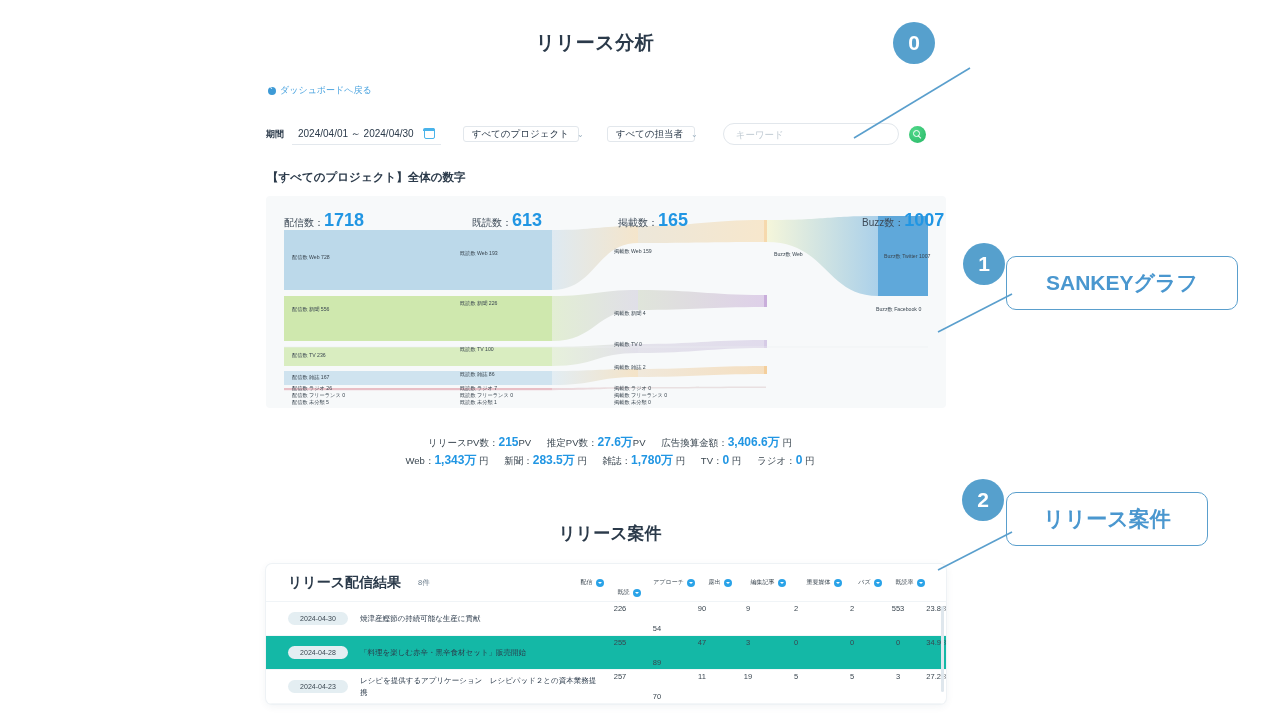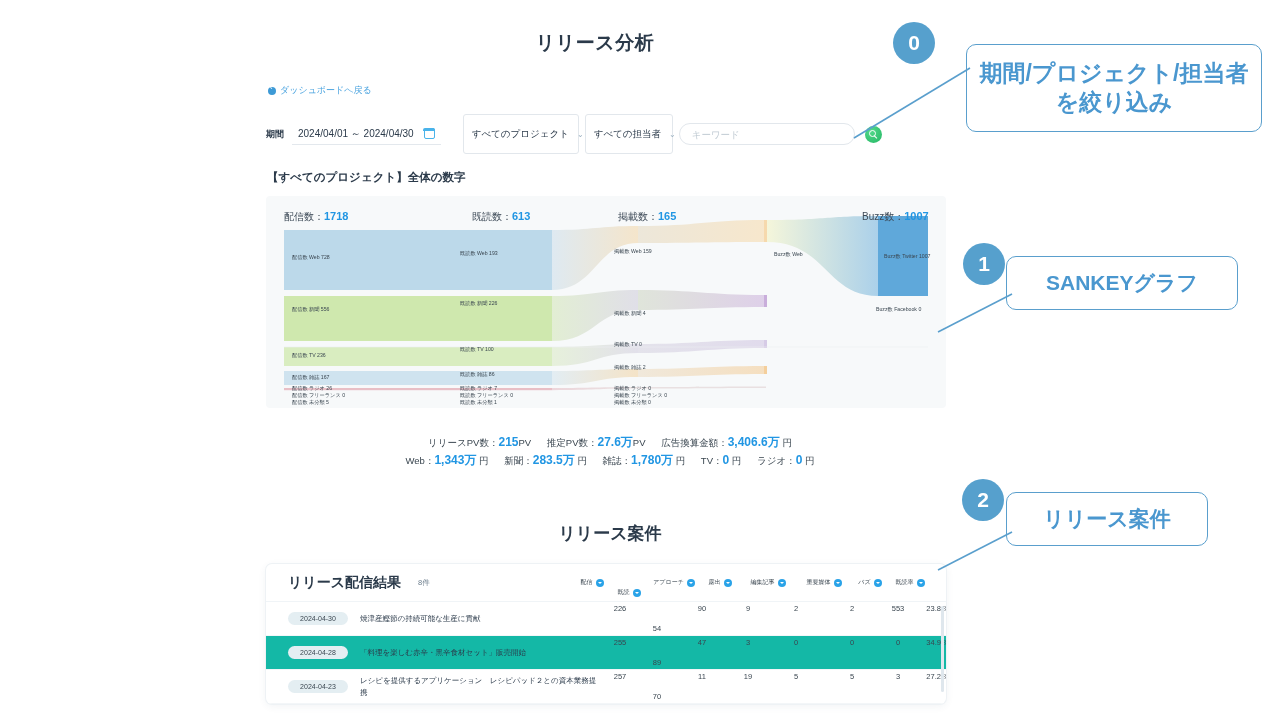--- a/index.html
+++ b/index.html
@@ -59,23 +59,23 @@
     width: 11px; height: 11px; border: 1.4px solid #49b3ea;
     border-radius: 2px; position: relative; flex: none;
   }
   .cal-icon::before {
     content: ""; position: absolute; left: -1.4px; right: -1.4px; top: -1.4px;
     height: 3px; background: #49b3ea; border-radius: 2px 2px 0 0;
   }
   .select-box {
     display: flex; align-items: center; justify-content: space-between;
     gap: 8px;
-    height: 40px; padding: 0 8px;
+    height: 16px; padding: 0 8px;
     border: 1px solid #e2e7ec; border-radius: 3px;
-    background: #fff; margin-right: 6px;
+    background: #fff; margin-right: 28px;
     font-size: 9.5px; color: #2b3a4a; white-space: nowrap;
   }
   .sel-proj { width: 116px; }
   .sel-user { width: 88px; }
   .caret { font-size: 8px; color: #9bb0c0; }
   .kw-input {
     width: 176px; height: 22px;
     border: 1px solid #e2e7ec; border-radius: 11px;
     background: #fff; padding: 0 12px;
     font-size: 9.5px; color: #2b3a4a;
@@ -116,21 +116,21 @@
     position: absolute; left: 266px; top: 196px;
     width: 680px; height: 212px;
     background: #f7f9fa; border-radius: 4px;
     overflow: hidden;
   }
   .sankey-panel svg { display: block; }
   .sk-head {
     position: absolute; font-size: 10px; color: #3d4a57;
     white-space: nowrap; font-weight: normal;
   }
-  .sk-head b { color: #2196e3; font-size: 11px; font-weight: bold; }
+  .sk-head b { color: #2196e3; font-size: 18px; font-weight: bold; }
   .sk-node-label {
     position: absolute; font-size: 5.2px; color: #3a4650;
     white-space: nowrap; line-height: 1.45;
   }
 
   
   .kpi {
     position: absolute; left: 0; width: 1220px;
     text-align: center; color: #3a4650;
     font-size: 9.5px; line-height: 1.75;
@@ -467,24 +467,20 @@
         <span class="cell c7">27.2 %</span>
       </span>
     </div>
 
     <div class="tbl-scrollbar"></div>
   </div>
 
   <svg class="leader" style="left:840px; top:60px;" width="180" height="90">
     <line x1="14" y1="78" x2="130" y2="8" stroke="#5a9fcd" stroke-width="1.6"></line>
   </svg>
-  <div class="anno-box" id="anno0">
-    <span style="white-space:pre-line;">期間/プロジェクト/担当者
-を絞り込み</span>
-  </div>
   <div class="anno-badge" id="badge0">0</div>
 
   <svg class="leader" style="left:930px; top:290px;" width="110" height="50">
     <line x1="8" y1="42" x2="82" y2="4" stroke="#5a9fcd" stroke-width="1.6"></line>
   </svg>
   <div class="anno-box" id="anno1">
     <span>SANKEYグラフ</span>
   </div>
   <div class="anno-badge" id="badge1">1</div>
 

